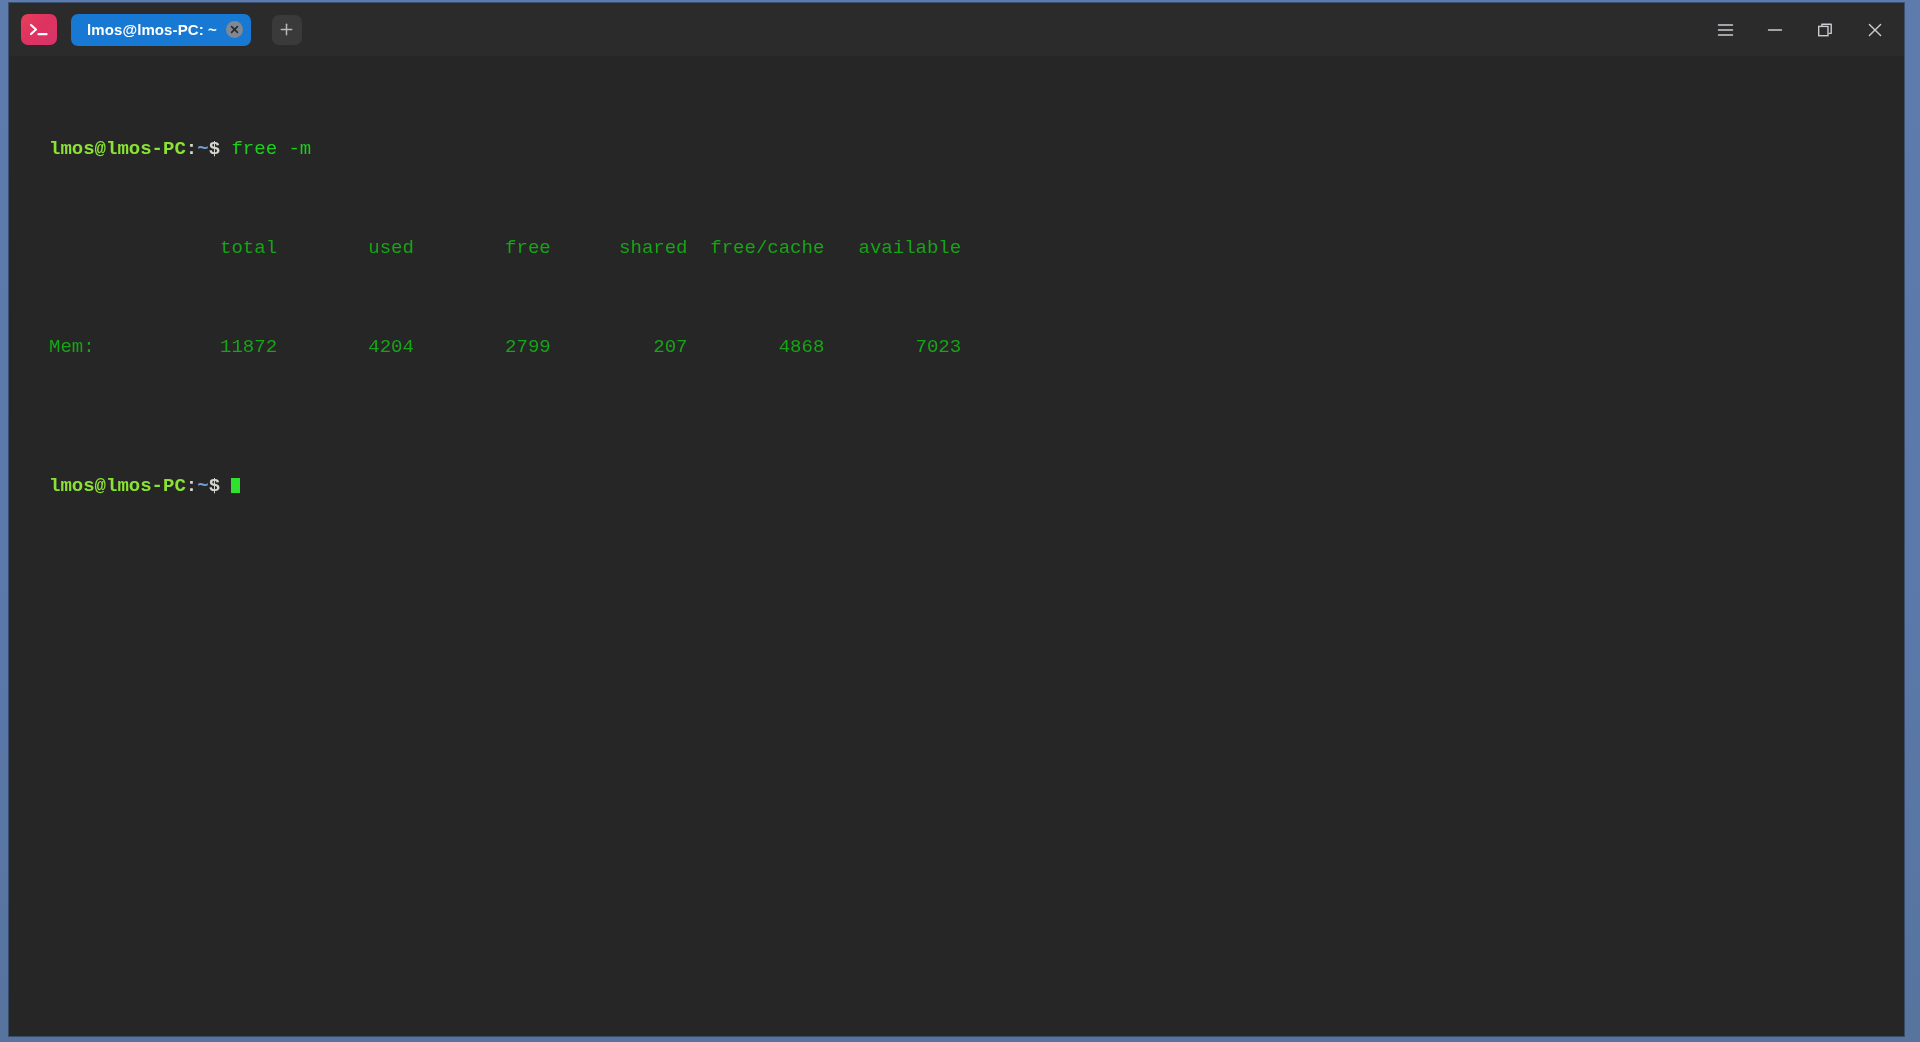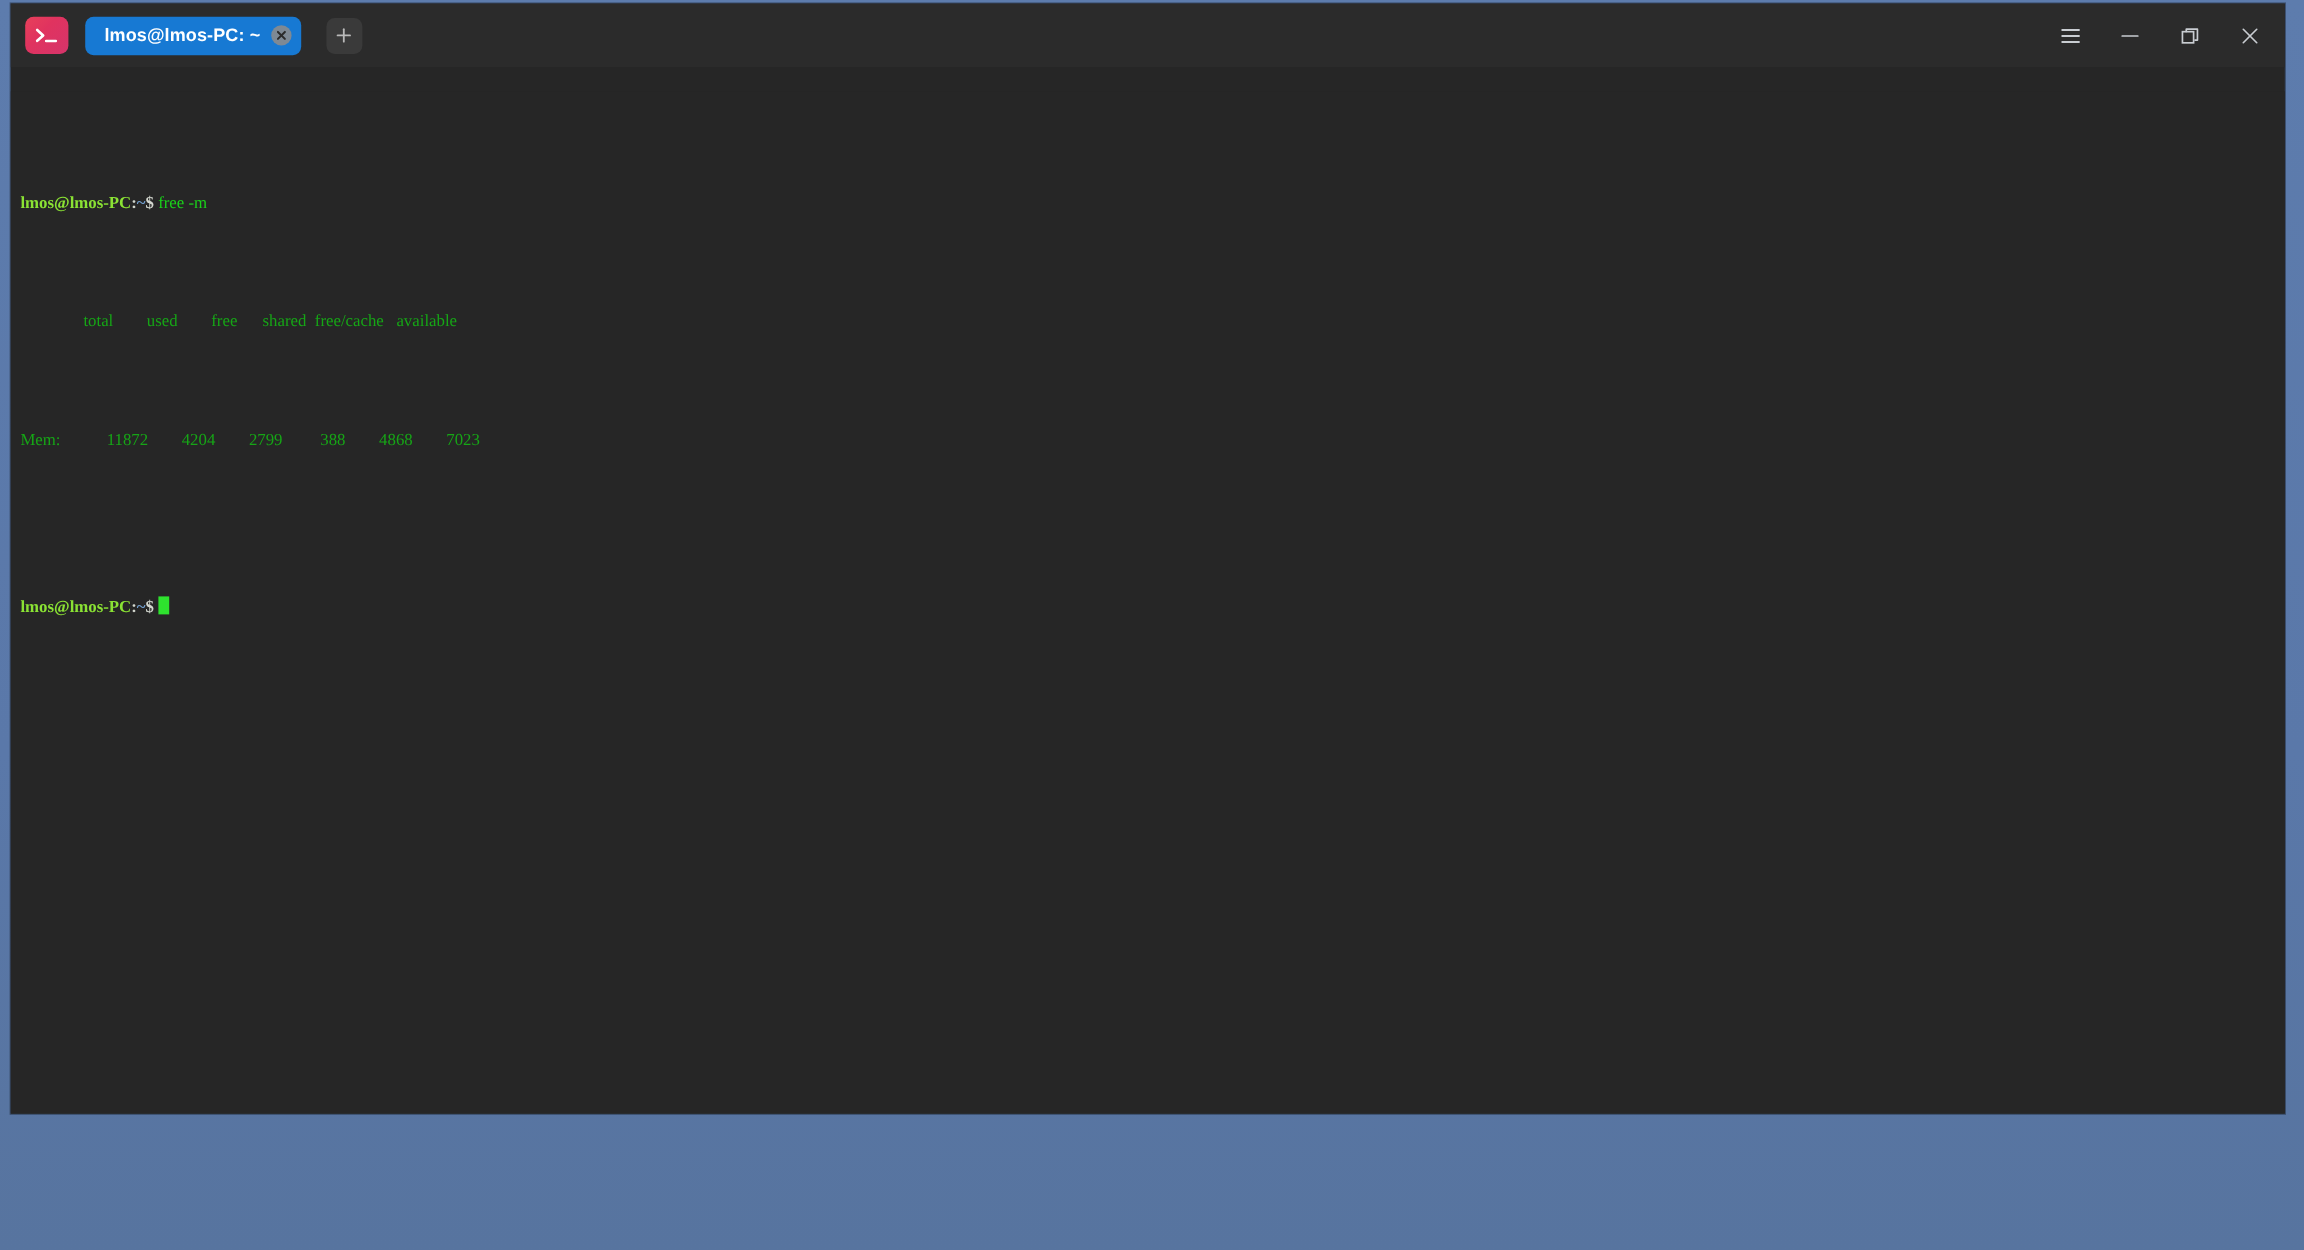--- a/index.html
+++ b/index.html
@@ -23,26 +23,25 @@
     inset: 0;
     background: linear-gradient(180deg, #5d7cad 0%, #5a78a9 60%, #57749f 100%);
   }
 
   
   #window {
     position: absolute;
     left: 9px;
     top: 3px;
     width: 1895px;
-    height: 925px;
+    height: 1033px;
     background: #262626;
     display: flex;
     flex-direction: column;
     box-shadow: 0 0 0 1px rgba(0,0,0,0.35);
-    gap: 20px;
   }
 
   
   #titlebar {
     height: 53px;
     flex: 0 0 53px;
     background: #2b2b2b;
     display: flex;
     align-items: center;
     padding: 0 4px 0 12px;
@@ -147,25 +146,26 @@
     background: #262626;
     position: relative;
     overflow: hidden;
     padding: 5px 0 0 0;
     display: flex;
   }
 
   #term-content {
     flex: 1 1 auto;
     padding-left: 8px;
-    font-family: Liberation Serif, serif;
-    font-size: 14px;
+    font-family: Liberation Mono, monospace;
+    font-size: 19px;
     line-height: 19.8px;
     white-space: pre;
     letter-spacing: 0px;
+    margin-left: 32px;
   }
 
   .line { white-space: pre; height: 19.8px; }
 
   .c-user   { color: #8ae234; font-weight: bold; }
   .c-punct  { color: #d3d7cf; font-weight: bold; }
   .c-path   { color: #729fcf; font-weight: bold; }
   .c-cmd    { color: #1ad11a; }
   .c-out    { color: #16a516; }
 
@@ -250,21 +250,21 @@
     <div id="terminal">
       <div id="term-content">
 
         
         <div class="line"><span class="c-user">lmos@lmos-PC</span><span class="c-punct">:</span><span class="c-path">~</span><span class="c-punct">$</span><span class="c-cmd"> <span>free -m</span></span></div>
 
         
         <div class="line c-out">               total        used        free      shared  free/cache   available</div>
 
         
-        <div class="line c-out">Mem:           11872        4204        2799         388        4868        7023</div>
+        <div class="line c-out">Mem:           11872        4204        2799         207        4868        7023</div>
 
         
 
         
         <div class="line"><span class="c-user">lmos@lmos-PC</span><span class="c-punct">:</span><span class="c-path">~</span><span class="c-punct">$</span><span> </span><span class="cursor"></span></div>
 
       </div>
     </div>
 
   </div>

